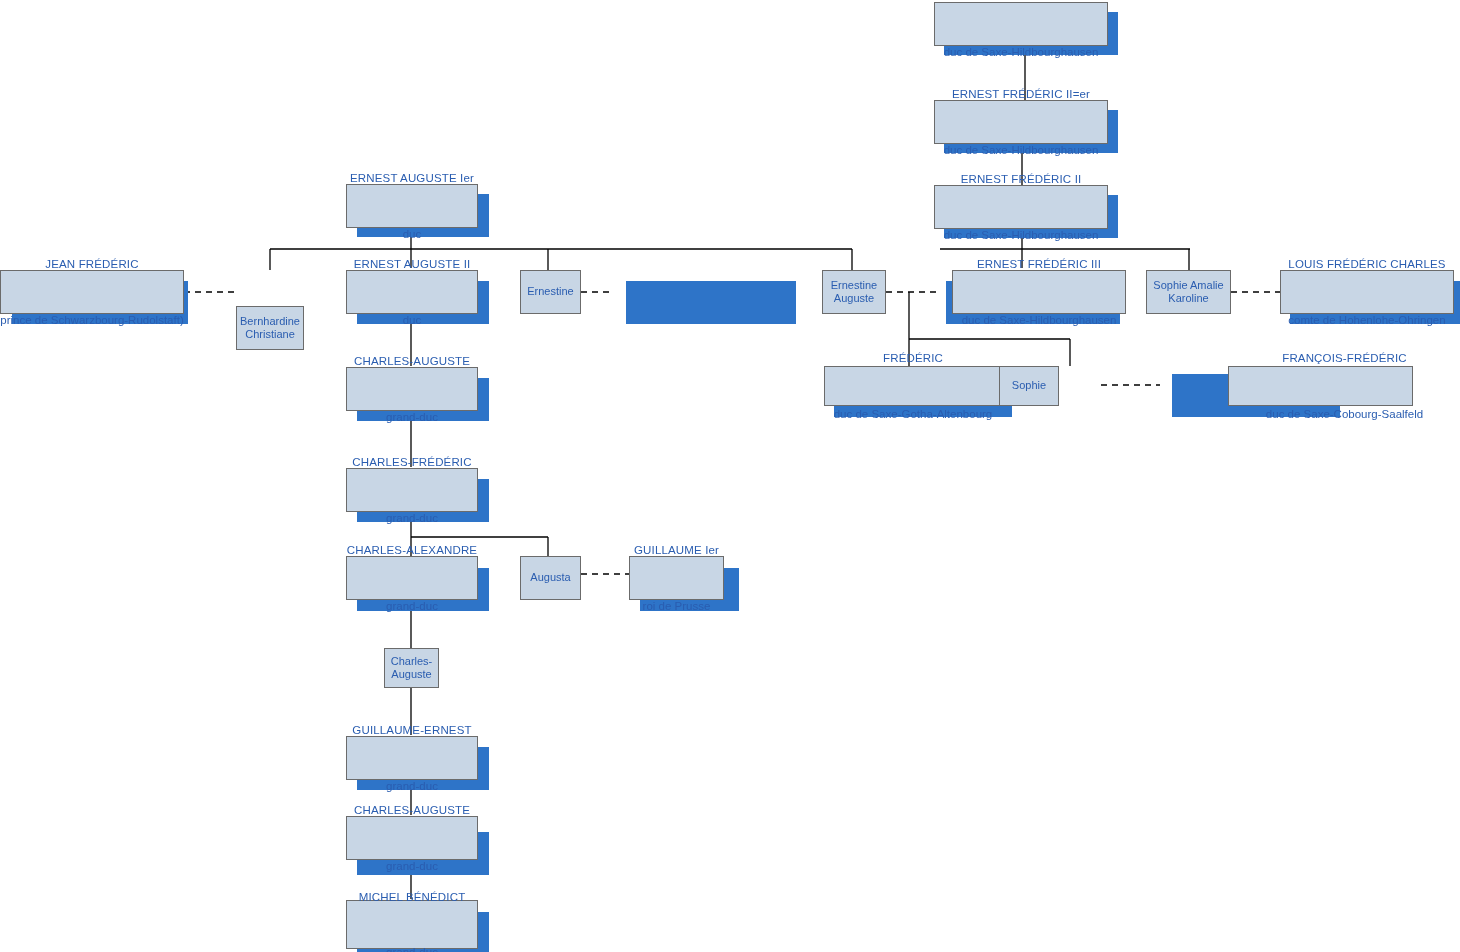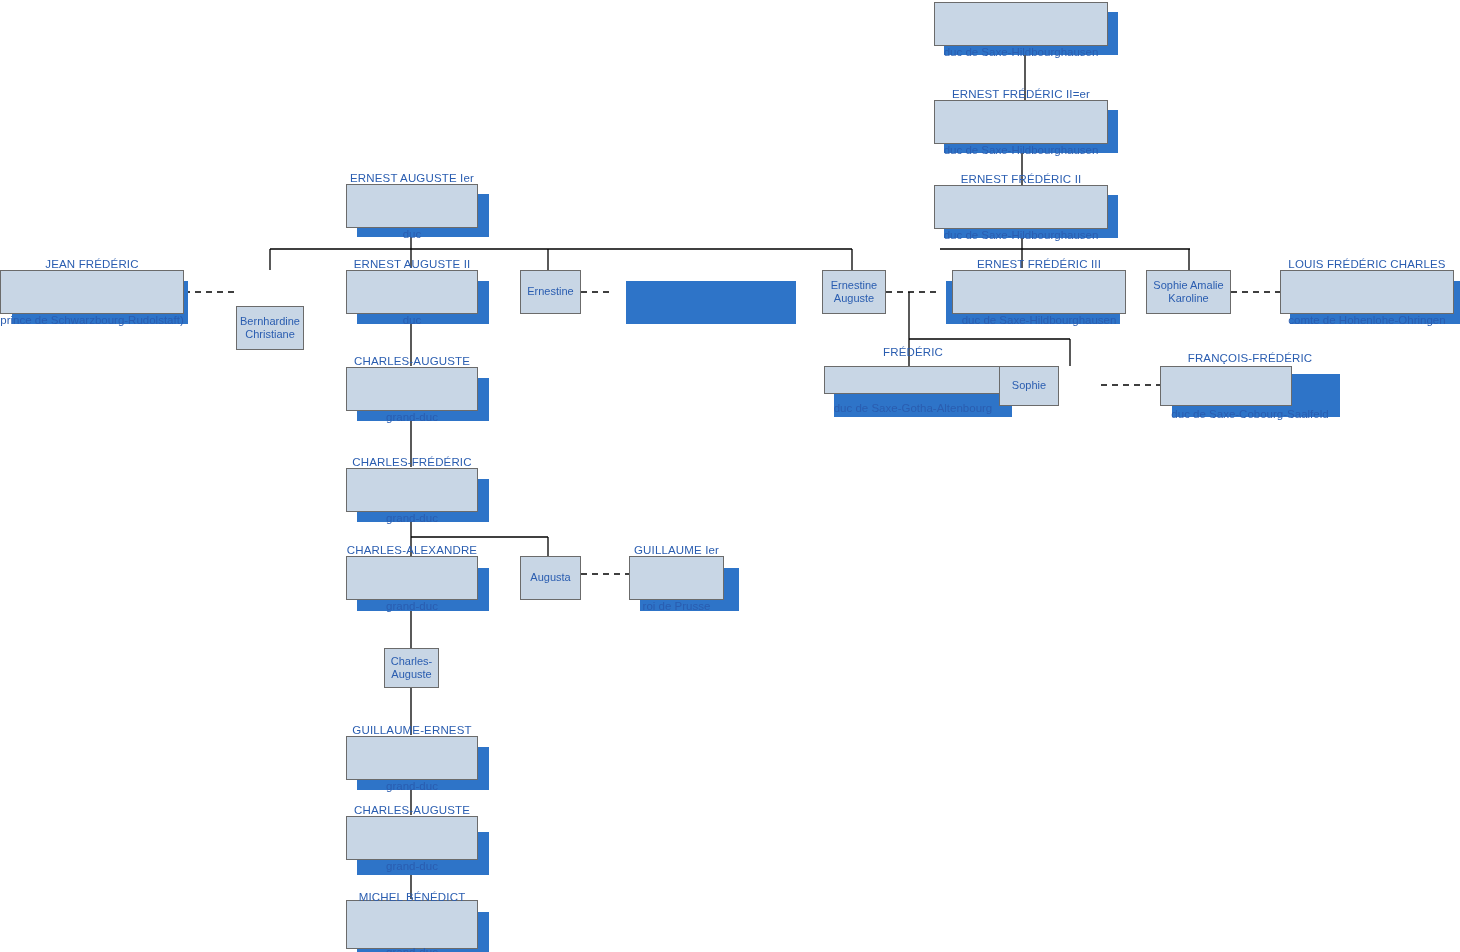--- a/index.html
+++ b/index.html
@@ -144,30 +144,30 @@
   <div class="node small" style="left:1146px;top:270px;width:85px;height:44px;">
     <span class="l1">Sophie Amalie</span>
     <span class="l2">Karoline</span>
   </div>
 
   <div class="node big" style="left:1280px;top:270px;width:174px;height:44px;">
     <span class="l1">LOUIS FRÉDÉRIC CHARLES</span>
     <span class="l2">comte de Hohenlohe-Ohringen</span>
   </div>
 
-  <div class="node big" style="left:824px;top:366px;width:178px;height:28px;">
+  <div class="node big" style="left:824px;top:366px;width:178px;height:40px;">
     <span class="l1">FRÉDÉRIC</span>
     <span class="l2">duc de Saxe-Gotha-Altenbourg</span>
   </div>
 
   <div class="node small" style="left:999px;top:366px;width:60px;height:40px;">
     <span class="l1">Sophie</span>
   </div>
 
-  <div class="node big" style="left:1160px;top:366px;width:132px;height:40px;padding-left:48px;">
+  <div class="node big" style="left:1228px;top:366px;width:185px;height:40px;padding-left:48px;">
     <span class="l1">FRANÇOIS-FRÉDÉRIC</span>
     <span class="l2">duc de Saxe-Cobourg-Saalfeld</span>
   </div>
 
   <div class="node big" style="left:346px;top:184px;width:132px;height:44px;">
     <span class="l1">ERNEST AUGUSTE Ier</span>
     <span class="l2">duc</span>
   </div>
 
   <div class="node big" style="left:0px;top:270px;width:184px;height:44px;">

